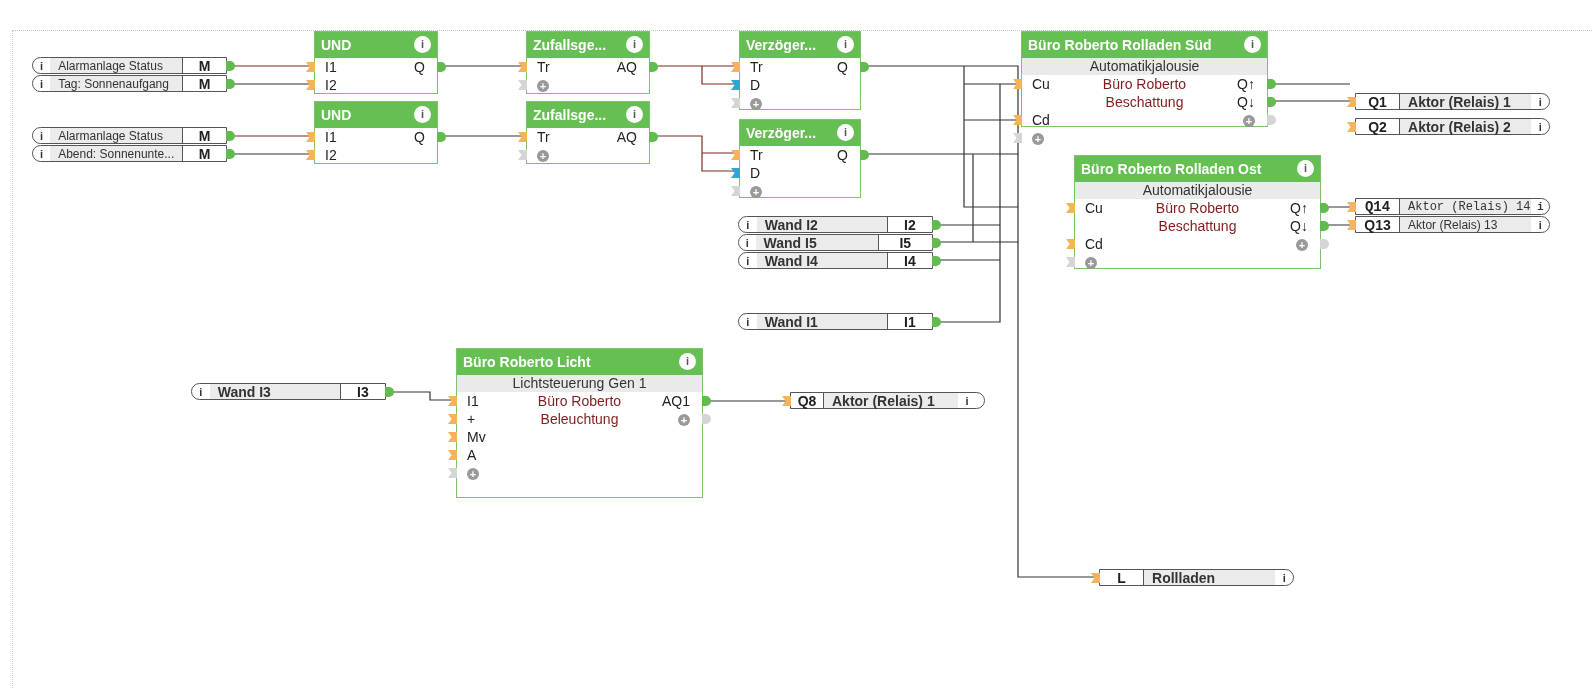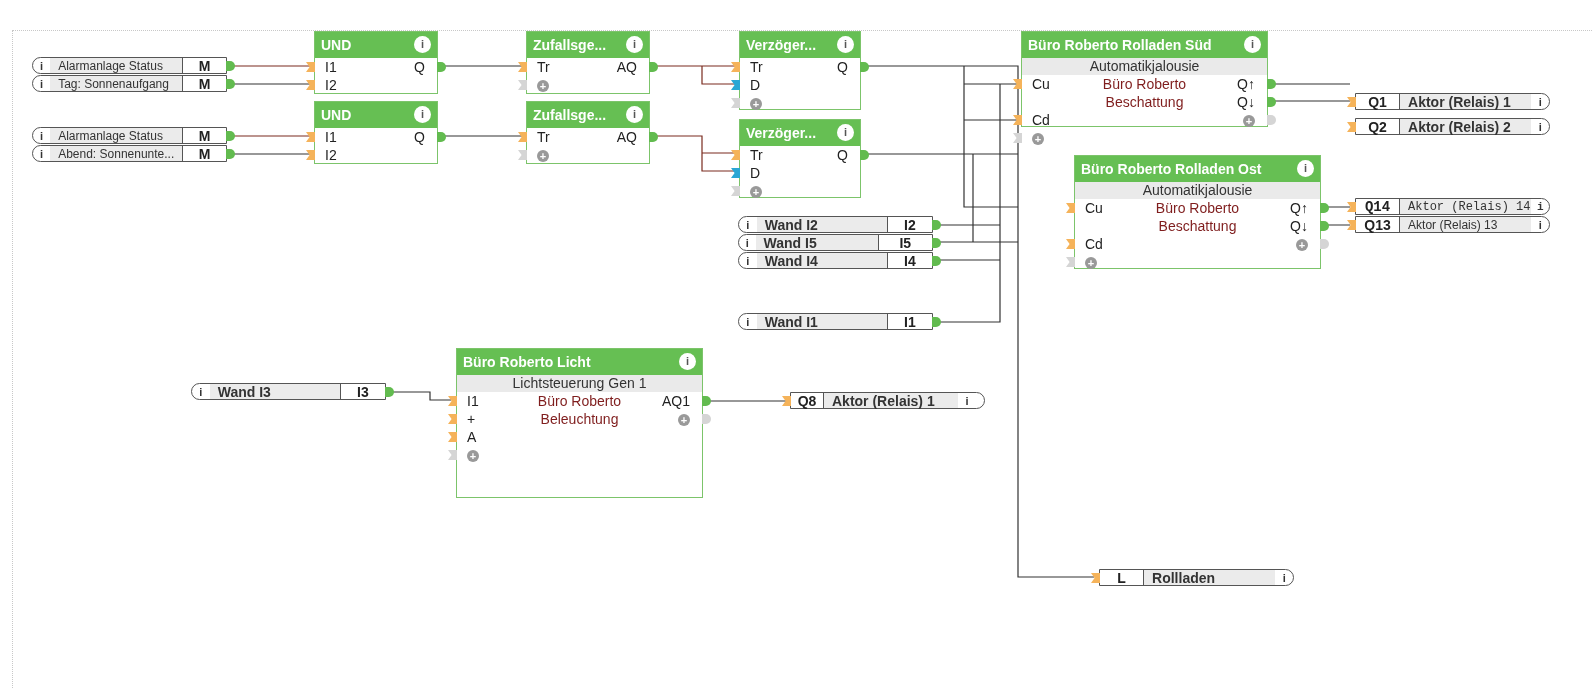--- a/index.html
+++ b/index.html
@@ -312,19 +312,23 @@
     </div>
   <div class="row">
       <span class="pin-in" style="top:4px"></span>
       <span class="l">+</span>
       <span class="c">Beleuchtung</span>
       <span class="r"><span class="plus">+</span></span>
       <span class="pin-out gray" style="top:4px"></span>
     </div>
   <div class="row">
       <span class="pin-in" style="top:4px"></span>
+      <span class="l">Mv</span>
+    </div>
+  <div class="row">
+      <span class="pin-in" style="top:4px"></span>
       <span class="l">A</span>
     </div>
   <div class="row">
       <span class="pin-in gray" style="top:4px"></span>
       <span class="l"><span class="plus">+</span></span>
     </div>
 </div>
 
 </body></html>

